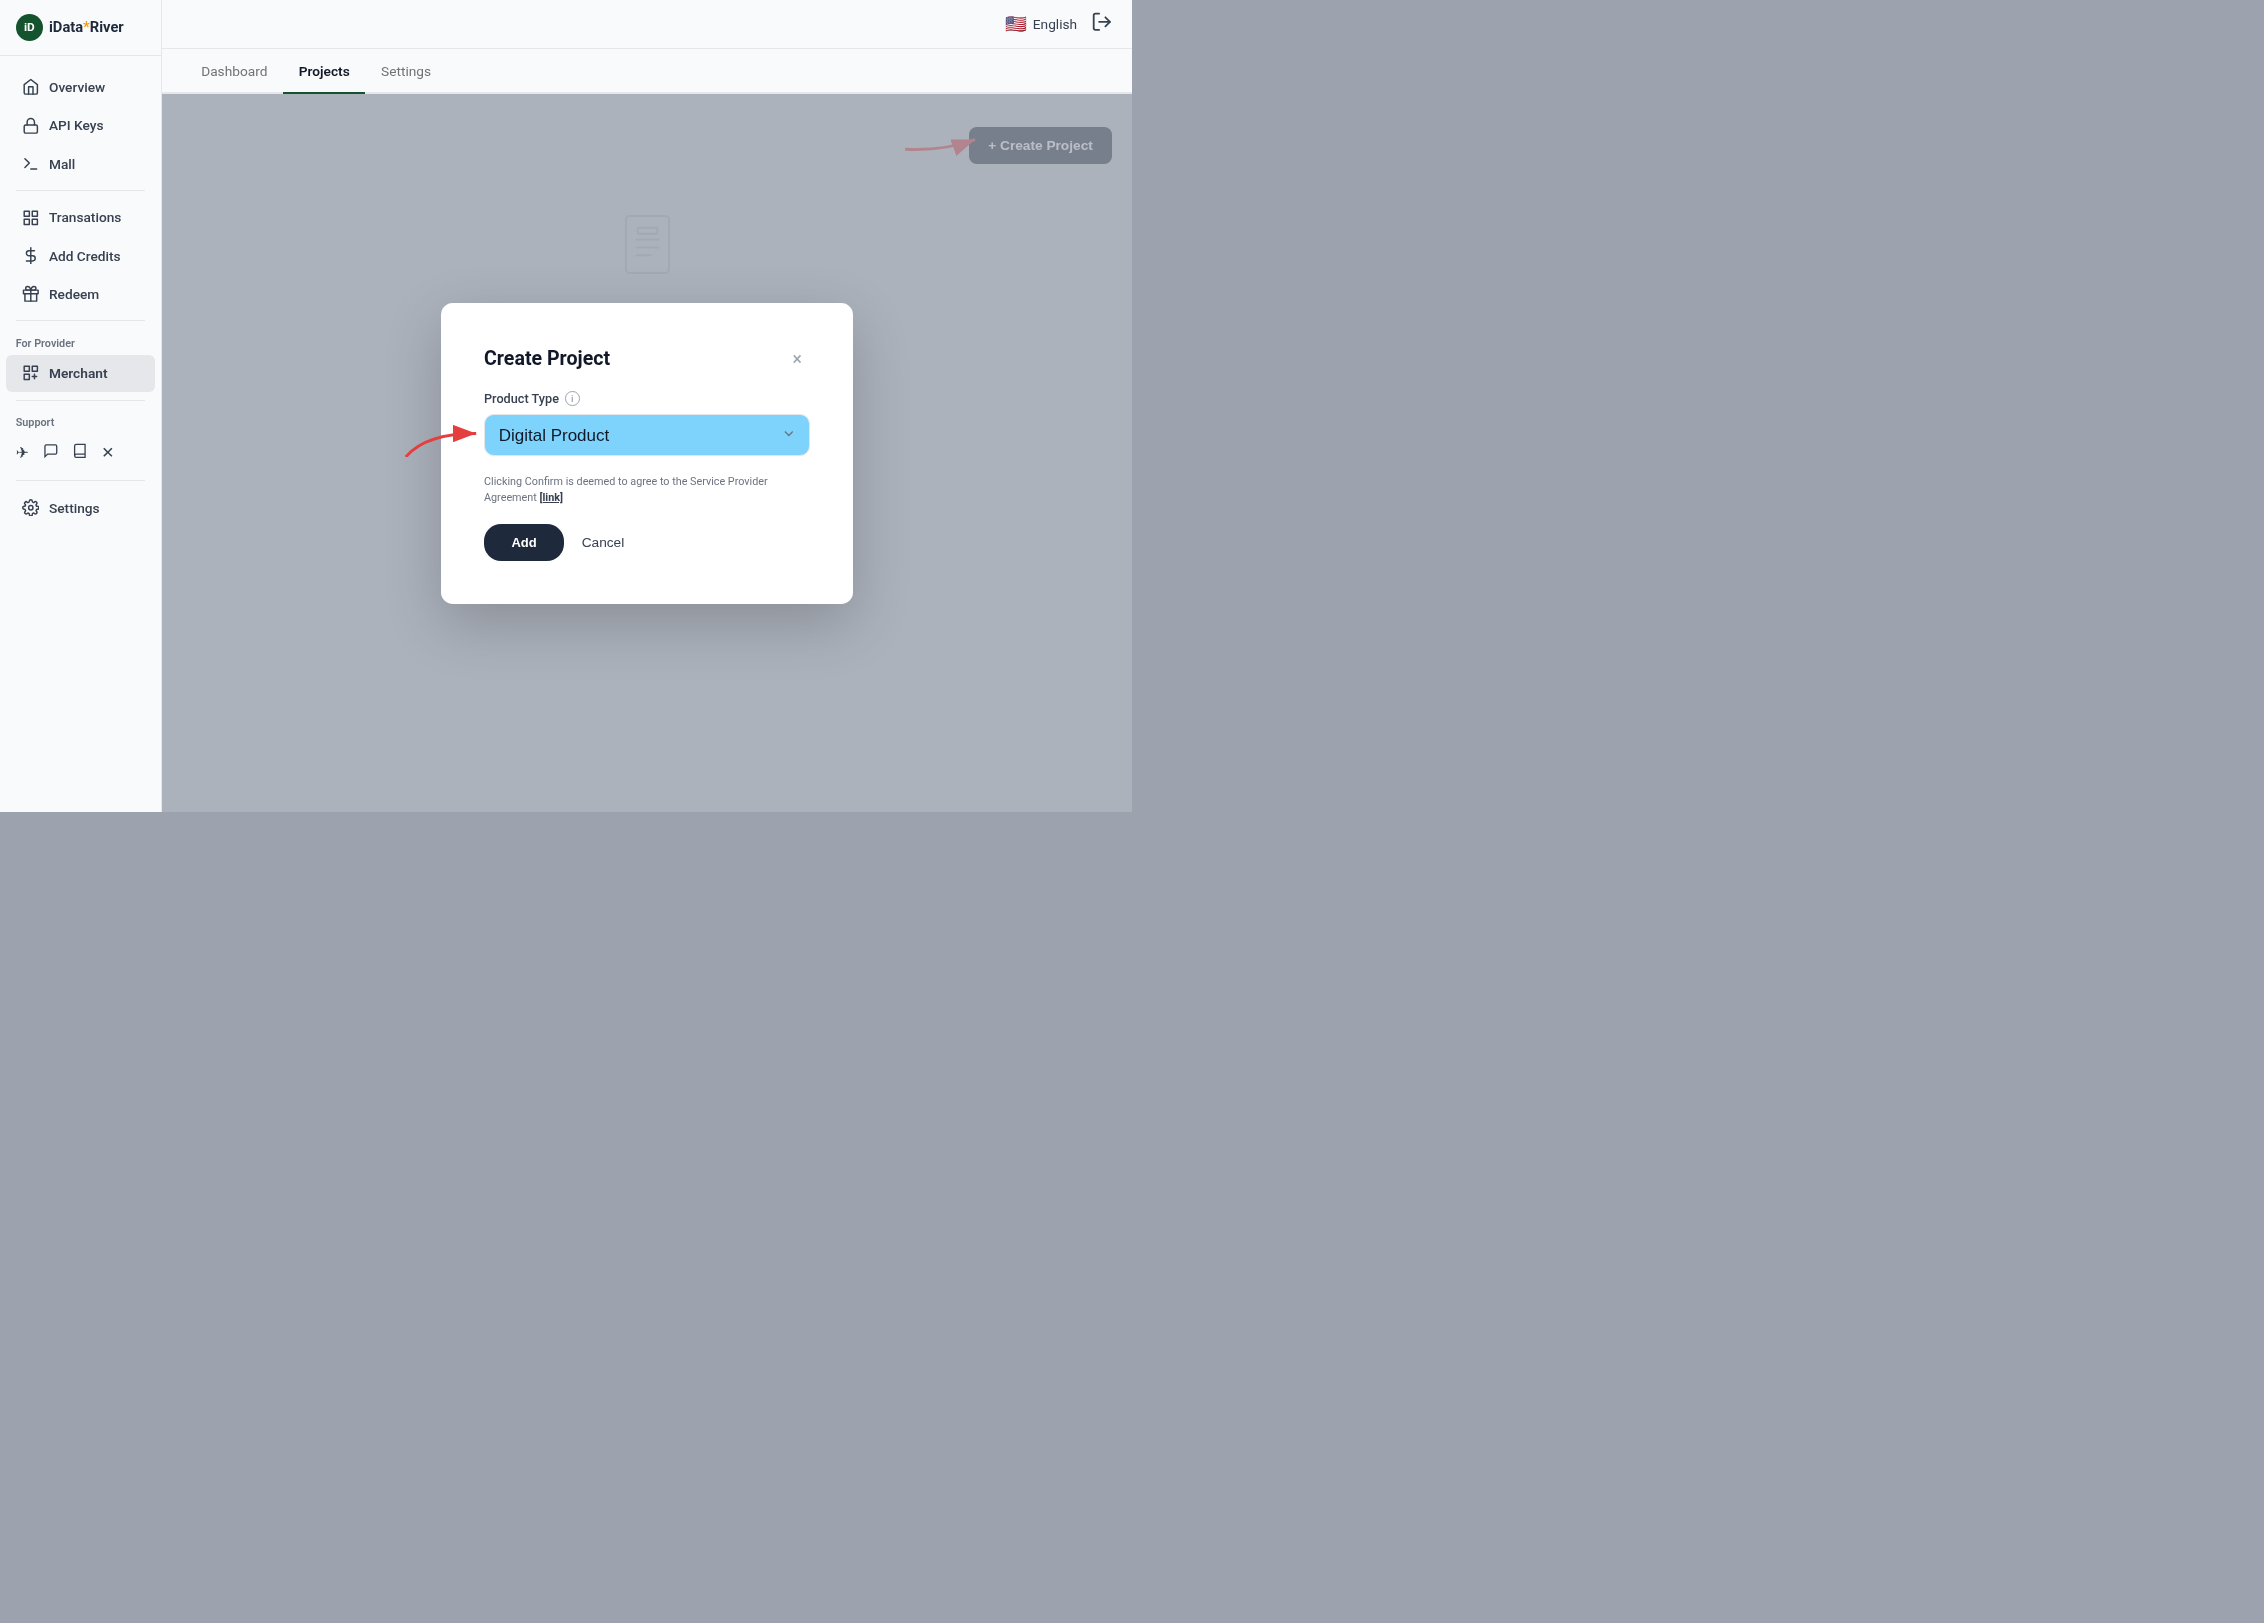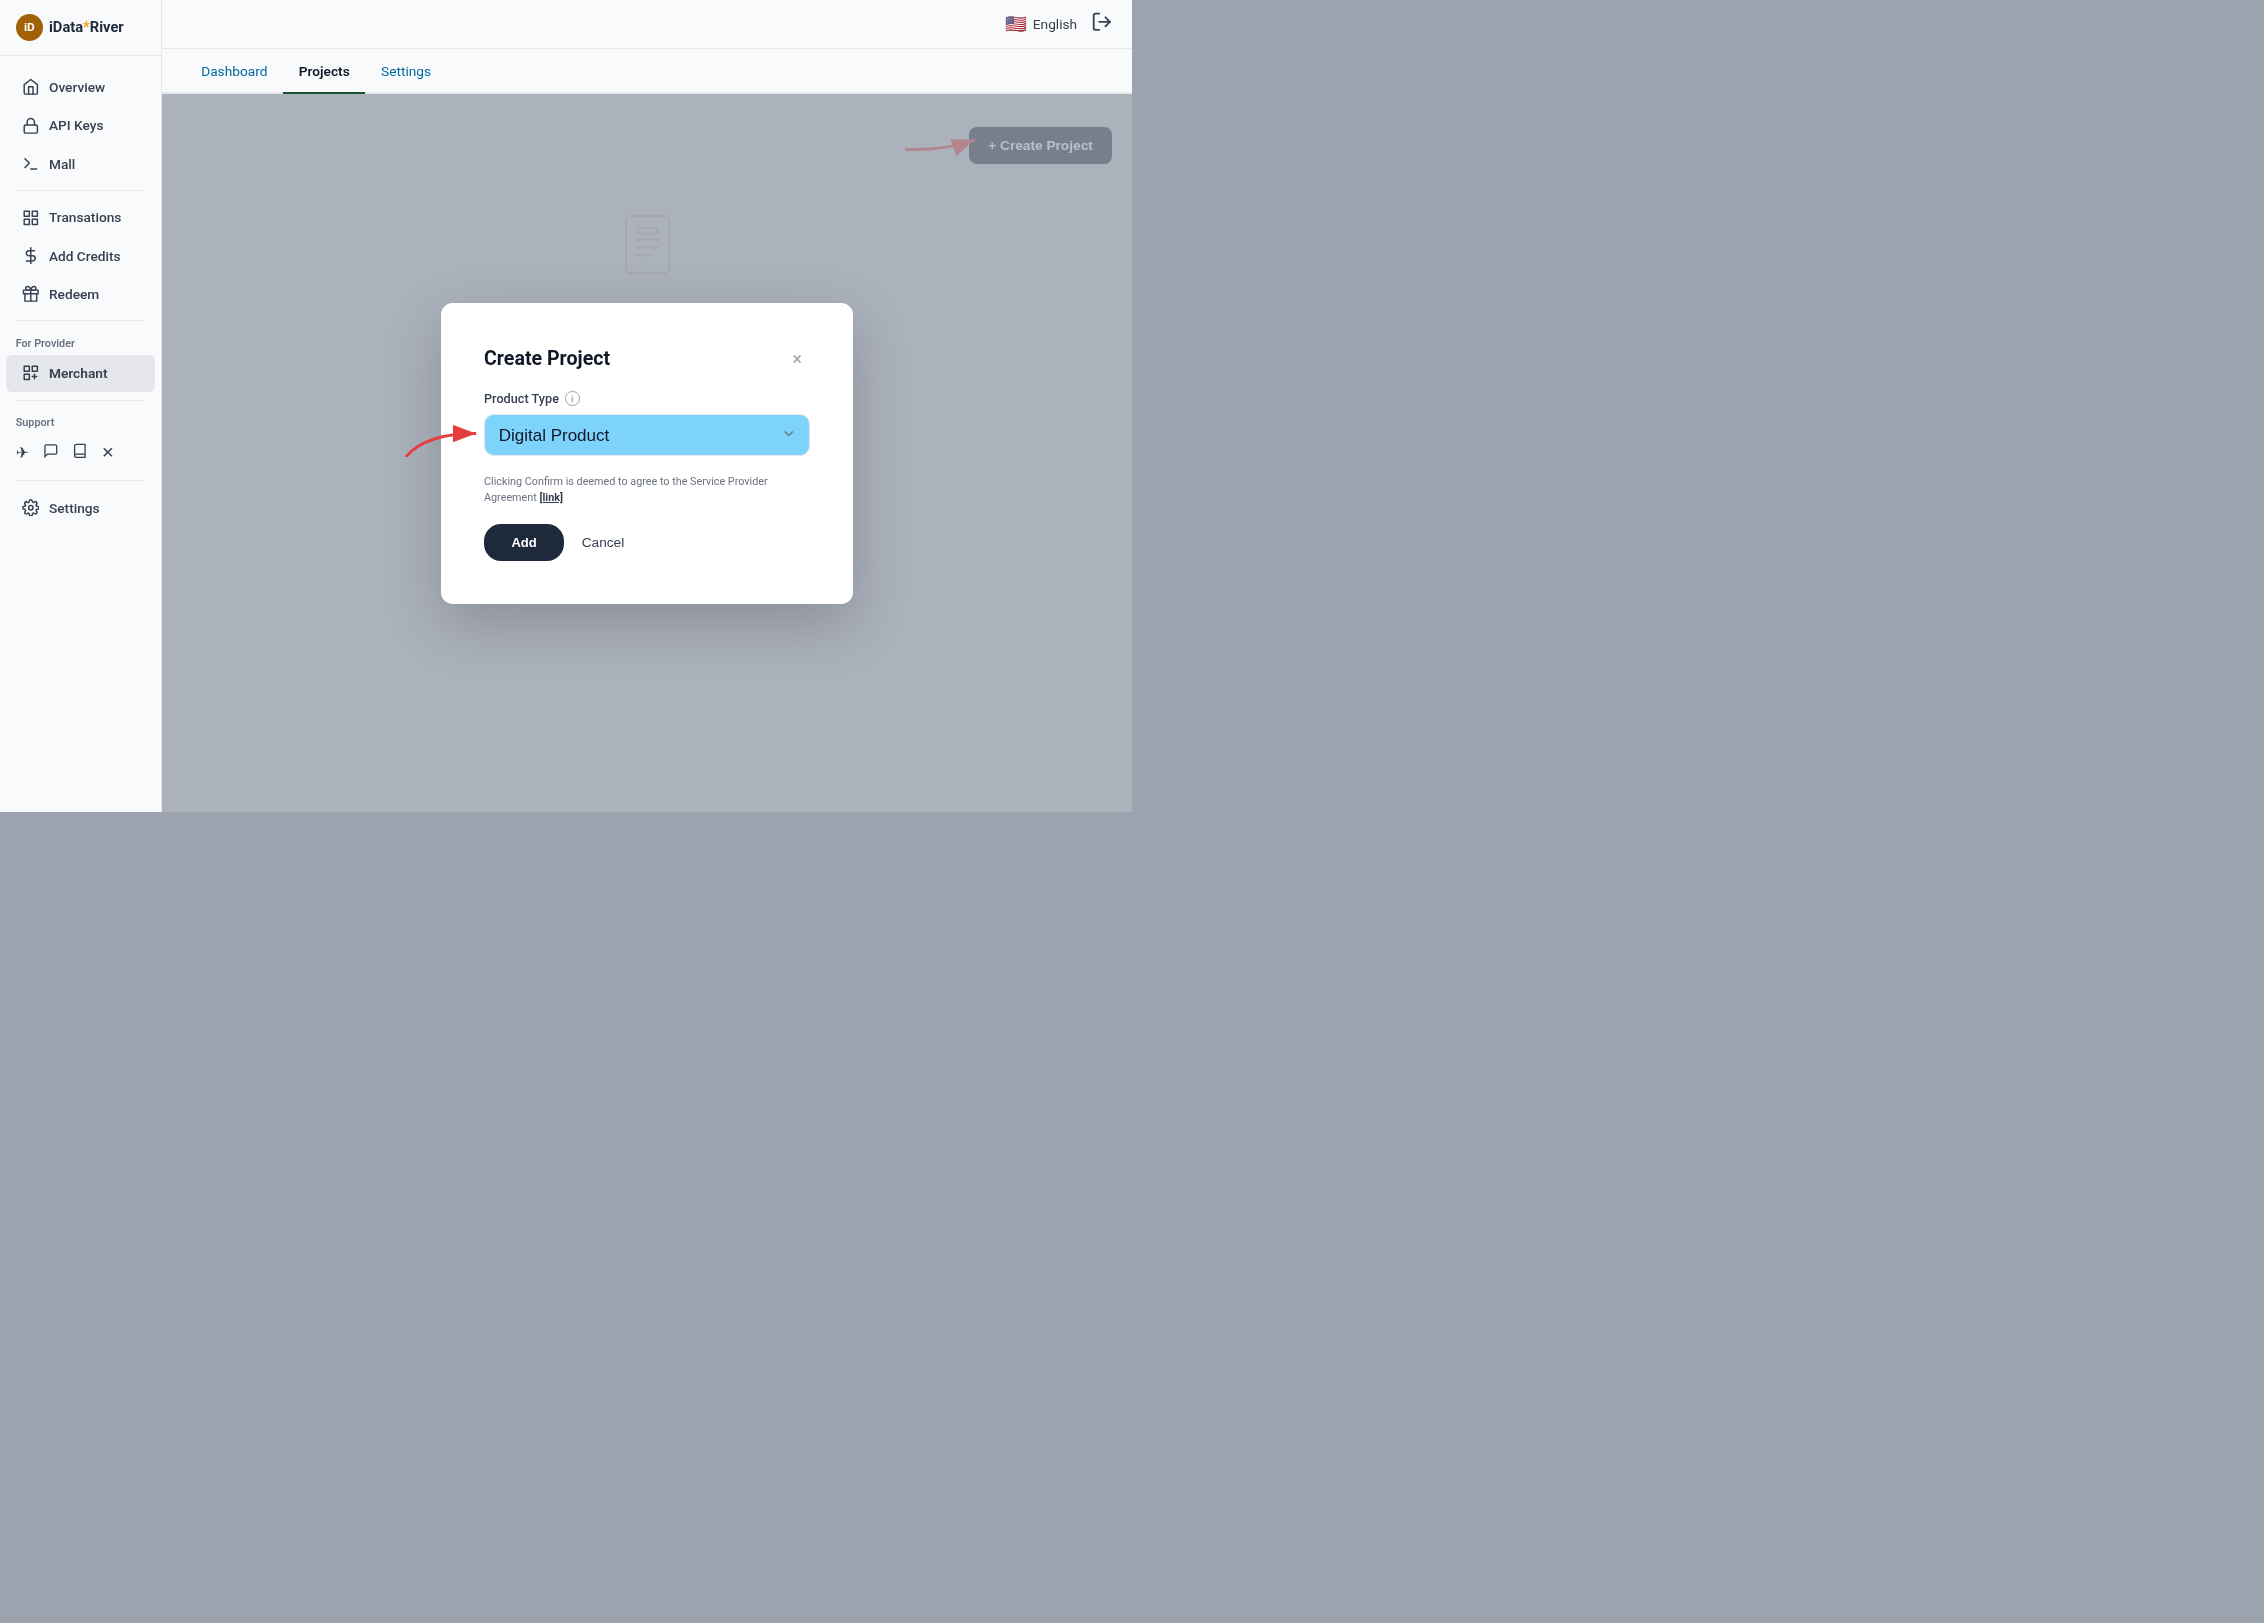--- a/index.html
+++ b/index.html
@@ -35,21 +35,21 @@
       display: flex;
       align-items: center;
       padding: 13.7px 15.7px;
       gap: 5.9px;
       border-bottom: 1px solid #e5e7eb;
     }
 
     .logo-icon {
       width: 27.4px;
       height: 27.4px;
-      background: #a16207;
+      background: #14532d;
       border-radius: 50%;
       display: flex;
       align-items: center;
       justify-content: center;
       color: white;
       font-size: 11.8px;
       font-weight: bold;
     }
 
     .logo-text {
@@ -165,21 +165,21 @@
     .tabs-bar {
       background: #f9fafb;
       padding: 0 23.5px;
       display: flex;
       border-bottom: 2px solid #e5e7eb;
     }
 
     .tab {
       padding: 13.7px 15.7px;
       font-size: 13.7px;
-      color: #0369a1;
+      color: #737373;
       cursor: pointer;
       border-bottom: 2px solid transparent;
       margin-bottom: -2px;
     }
 
     .tab.active {
       color: #111827;
       font-weight: 600;
       border-bottom: 2px solid #14532d;
     }

